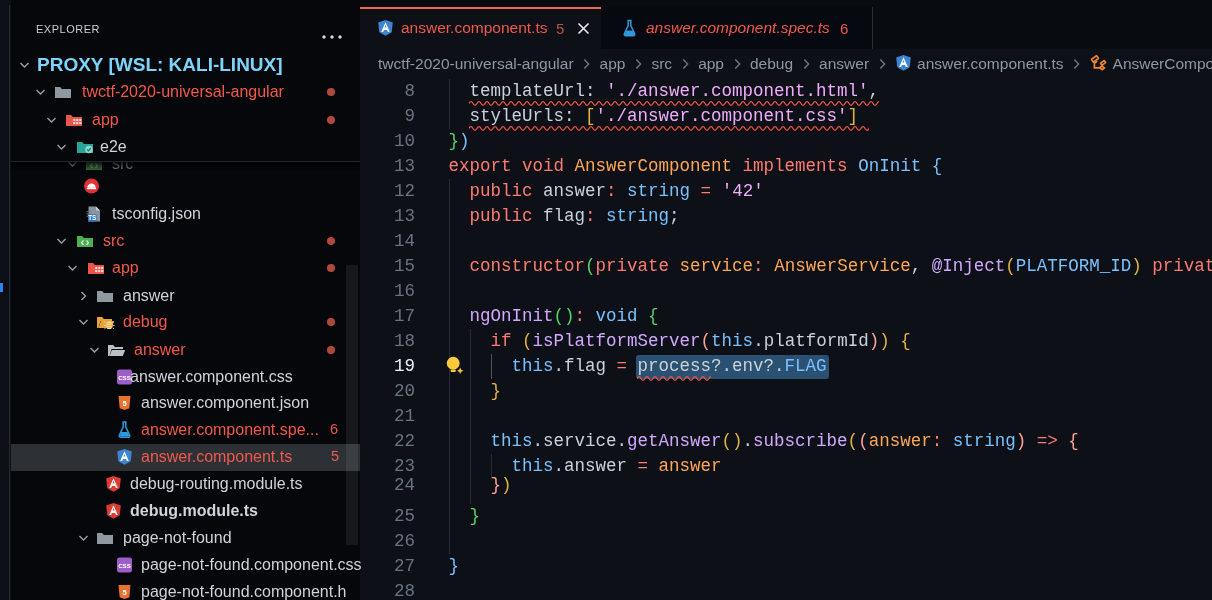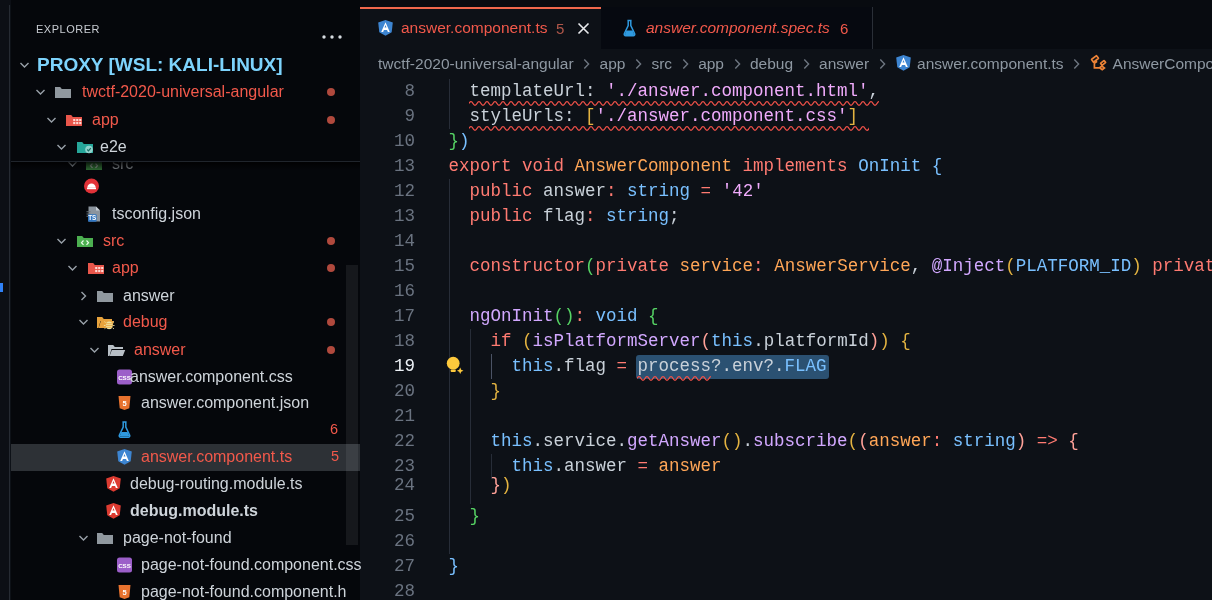--- a/index.html
+++ b/index.html
@@ -233,20 +233,21 @@
     </span>
     <span class="lb" style="left:141px;">answer.component.json</span>
   </div>
 <div class="trow" style="top:415.75px;">
     <span class="ficon" style="left:116px;">
       <svg width="17" height="19" viewBox="0 0 17 19" style="">
         <path d="M6.4 1.6 h4.2 M7.2 2 v4.6 L3.3 14.8 a1.4 1.4 0 0 0 1.3 1.9 h7.8 a1.4 1.4 0 0 0 1.3-1.9 L9.8 6.6 V2" fill="none" stroke="#2f9ae0" stroke-width="1.5"></path>
         <path d="M5.4 11.6 h6.2 l1.5 3.3 a0.7 0.7 0 0 1-0.7 1 H4.6 a0.7 0.7 0 0 1-0.7-1 z" fill="#2f9ae0"></path>
       </svg>
     </span>
+    <span class="lb red" style="left:141px;">answer.component.spe...</span>
     <span class="badge" style="left:330px">6</span>
   </div>
 <div class="trow" style="top:442.75px;">
     <span class="ficon" style="left:116px;">
       <svg width="17" height="18" viewBox="0 0 17 18" style="">
         <path d="M8.5 1 L15.8 3.6 14.7 13.2 8.5 16.7 2.3 13.2 1.2 3.6 z" fill="#3d85d1"></path>
         <path d="M8.5 3.2 L4.2 13 h1.9 l0.85-2.1 h3.1 L10.9 13 h1.9 z M8.5 6 l1 2.6 h-2 z" fill="#fff"></path>
       </svg>
     </span>
     <span class="lb red" style="left:141px;">answer.component.ts</span>

